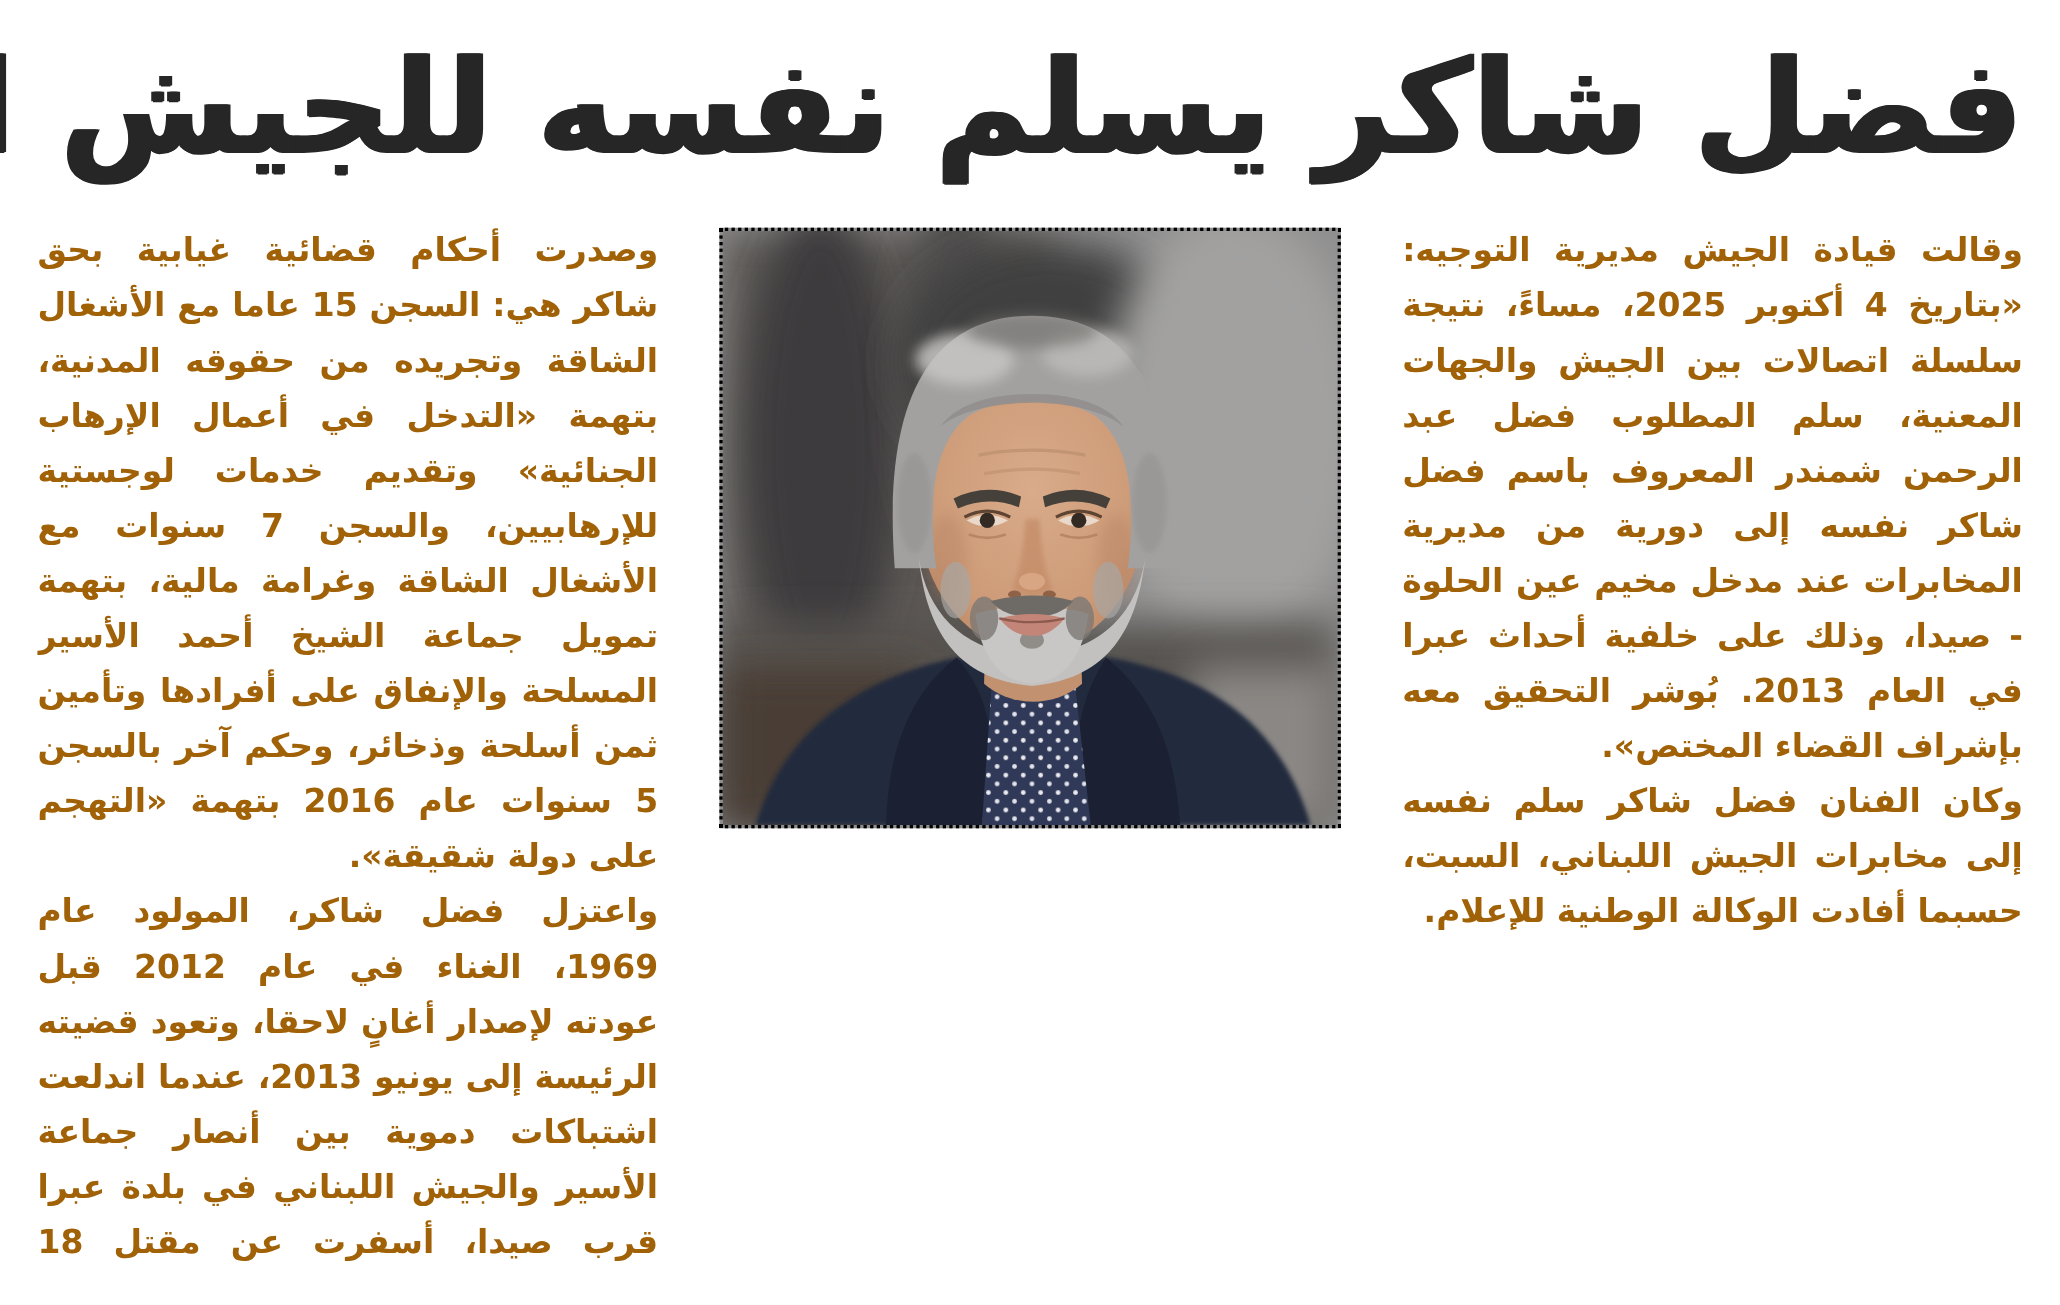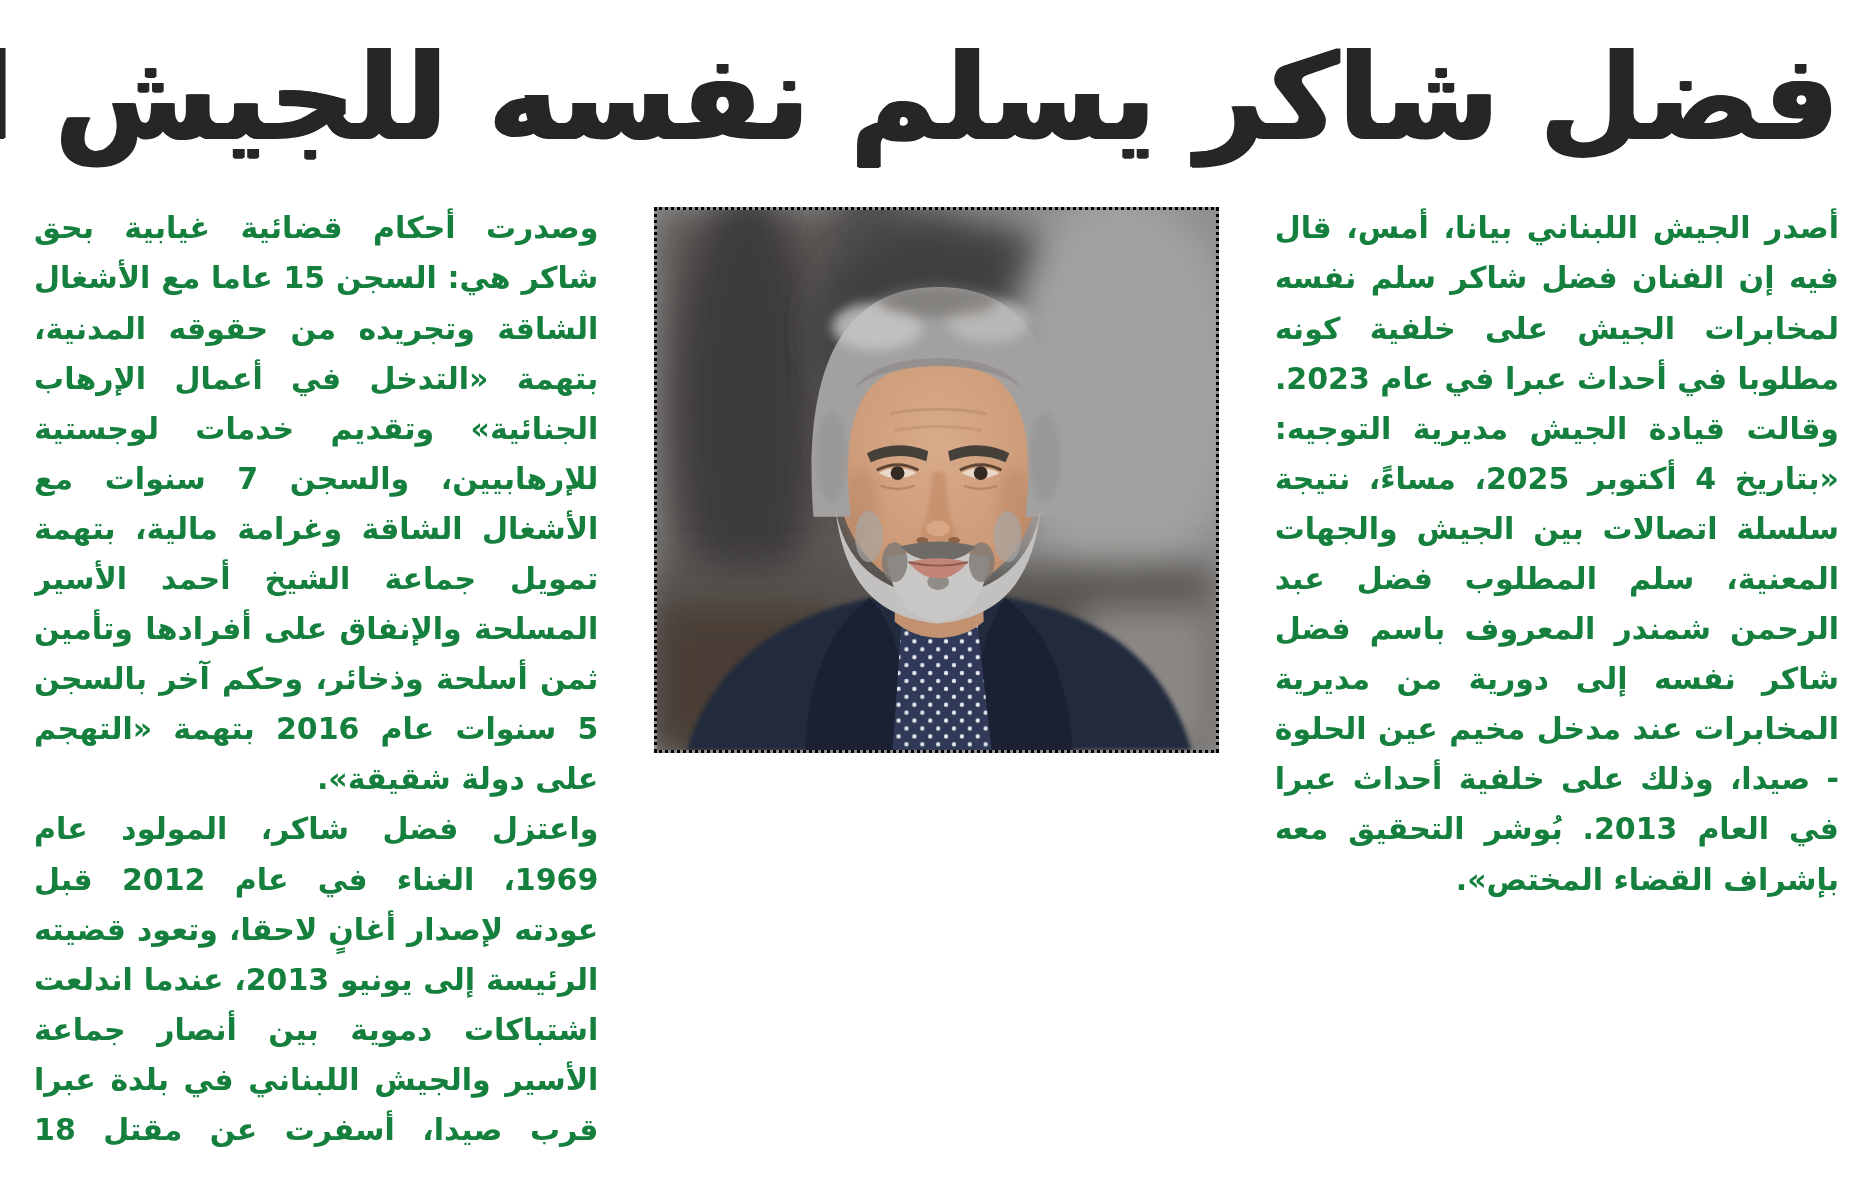--- a/index.html
+++ b/index.html
@@ -45,21 +45,21 @@
   .col {
     flex: 1 1 0;
     min-width: 0;
   }
   .col p {
     direction: rtl;
     unicode-bidi: isolate;
     text-align: justify;
     font-size: 30px;
     font-weight: bold;
-    color: #15803d;
+    color: #a16207;
     line-height: 1.67;
     margin: 0;
   }
   .photo-frame {
     box-sizing: border-box;
     margin: 4px 0 36px 0;
     border: 3px dotted #000000;
     height: 546px;
     overflow: hidden;
     background: #8f8e8e;
@@ -73,22 +73,22 @@
 </head>
 <body>
 
 <div class="page">
 
   <h1 class="headline">فضل شاكر يسلم نفسه للجيش اللبناني</h1>
 
   <div class="columns">
 
     <div class="col">
-      <p>أصدر الجيش اللبناني بيانا، أمس، قال فيه إن الفنان فضل شاكر سلم نفسه لمخابرات الجيش على خلفية كونه مطلوبا في أحداث عبرا في عام 2023.</p>
       <p>وقالت قيادة الجيش مديرية التوجيه: «بتاريخ 4 أكتوبر 2025، مساءً، نتيجة سلسلة اتصالات بين الجيش والجهات المعنية، سلم المطلوب فضل عبد الرحمن شمندر المعروف باسم فضل شاكر نفسه إلى دورية من مديرية المخابرات عند مدخل مخيم عين الحلوة - صيدا، وذلك على خلفية أحداث عبرا في العام 2013. بُوشر التحقيق معه بإشراف القضاء المختص».</p>
+      <p>وكان الفنان فضل شاكر سلم نفسه إلى مخابرات الجيش اللبناني، السبت، حسبما أفادت الوكالة الوطنية للإعلام.</p>
     </div>
 
     <div class="col">
       <figure class="photo-frame" style="margin:4px 0 36px 0;">
         <svg viewBox="0 0 564 546" preserveAspectRatio="xMidYMid slice" xmlns="http://www.w3.org/2000/svg">
           <defs>
             <filter id="blur18" x="-40%" y="-40%" width="180%" height="180%">
                 <feGaussianBlur stdDeviation="18"></feGaussianBlur>
               </filter>
             <filter id="blur6" x="-40%" y="-40%" width="180%" height="180%">

